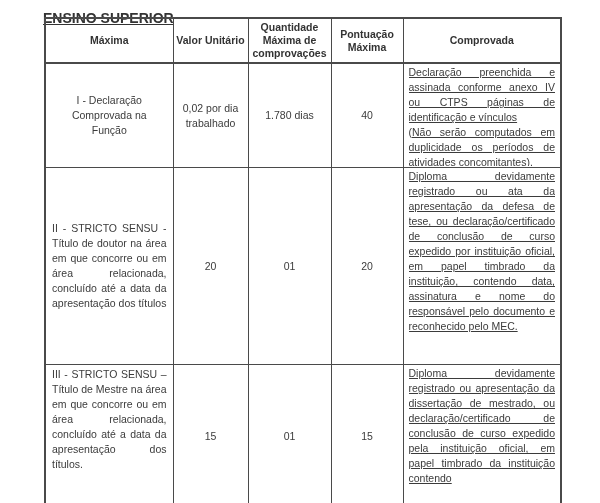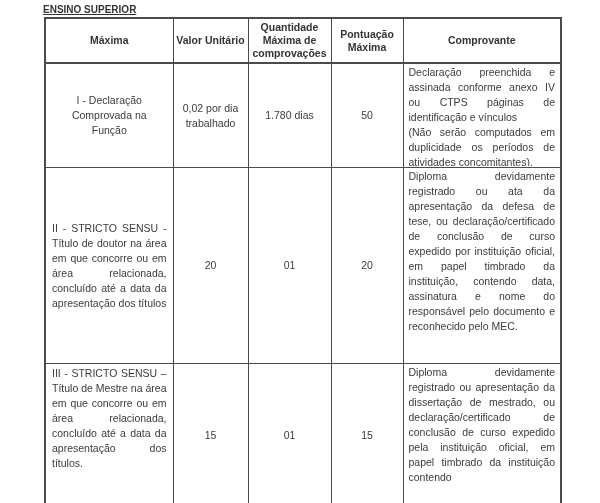--- a/index.html
+++ b/index.html
@@ -10,22 +10,22 @@
     color: #3b3b3b;
   }
   .doc {
     position: relative;
     width: 600px; height: 503px;
     background: #ffffff;
     overflow: hidden;
   }
   .heading {
     position: absolute;
-    left: 43px; top: 4px;
-    font-size: 10px;
+    left: 43px; top: 10px;
+    font-size: 14px;
     font-weight: bold;
     text-decoration: underline;
     color: #333333;
     white-space: nowrap;
   }
   table.score-table {
     position: absolute;
     left: 44px; top: 17px;
     width: 516px;
     border-collapse: collapse;
@@ -42,21 +42,21 @@
     font-weight: bold;
     text-align: center;
     line-height: 13px;
     padding: 1px;
     border-bottom: 2px solid #4a4a4a;
     color: #333333;
   }
   td.cell-center { text-align: center; padding: 2px 4px; line-height: 15px; }
   td.cell-titulo { text-align: justify; vertical-align: middle; padding: 2px 6px; line-height: 15px; margin-left: 48px; }
   td.cell-comprovante { vertical-align: top; text-align: justify; padding: 1px 5px; line-height: 15px; }
-  .clipbox { overflow: hidden; }
+  .clipbox { overflow: hidden; text-decoration: underline; }
   .titulo-narrow { max-width: 100px; margin: 0 auto; }
   p { margin: 0; }
   p.force-justify::after { content: ""; display: inline-block; width: 100%; height: 0; }
 </style>
 </head>
 <body>
 
 <div class="doc">
 
   <div class="heading">ENSINO SUPERIOR</div>
@@ -68,47 +68,47 @@
       <col style="width:83px">
       <col style="width:72px">
       <col style="width:158px">
     </colgroup>
     <thead>
       <tr style="height:45px">
         <th>Máxima</th>
         <th>Valor Unitário</th>
         <th>Quantidade Máxima de comprovações</th>
         <th>Pontuação Máxima</th>
-        <th>Comprovante</th>
+        <th>Comprovada</th>
       </tr>
     </thead>
     <tbody>
       <tr style="height:103px">
         <td class="cell-center">
           <div class="titulo-narrow">I - Declaração Comprovada na Função</div>
         </td>
         <td class="cell-center">
           <div class="titulo-narrow">0,02 por dia trabalhado</div>
         </td>
         <td class="cell-center">1.780 dias</td>
-        <td class="cell-center">50</td>
+        <td class="cell-center">40</td>
         <td class="cell-comprovante">
           <div class="clipbox" style="height:101px">
             <p>Declaração preenchida e assinada conforme anexo IV ou CTPS páginas de identificação e vínculos</p>
             <p>(Não serão computados em duplicidade os períodos de atividades concomitantes).</p>
           </div>
         </td>
       </tr>
       <tr style="height:196px">
         <td class="cell-titulo">II - STRICTO SENSU - Título de doutor na área em que concorre ou em área relacionada, concluído até a data da apresentação dos títulos</td>
         <td class="cell-center">20</td>
         <td class="cell-center">01</td>
         <td class="cell-center">20</td>
         <td class="cell-comprovante">
-          <div class="clipbox" style="height:163px">
+          <div class="clipbox" style="height:194px">
             <p>Diploma devidamente registrado ou ata da apresentação da defesa de tese, ou declaração/certificado de conclusão de curso expedido por instituição oficial, em papel timbrado da instituição, contendo data, assinatura e nome do responsável pelo documento e reconhecido pelo MEC.</p>
           </div>
         </td>
       </tr>
       <tr style="height:121px">
         <td class="cell-titulo" style="vertical-align:top">III - STRICTO SENSU – Título de Mestre na área em que concorre ou em área relacionada, concluído até a data da apresentação dos títulos.</td>
         <td class="cell-center">15</td>
         <td class="cell-center">01</td>
         <td class="cell-center">15</td>
         <td class="cell-comprovante">

